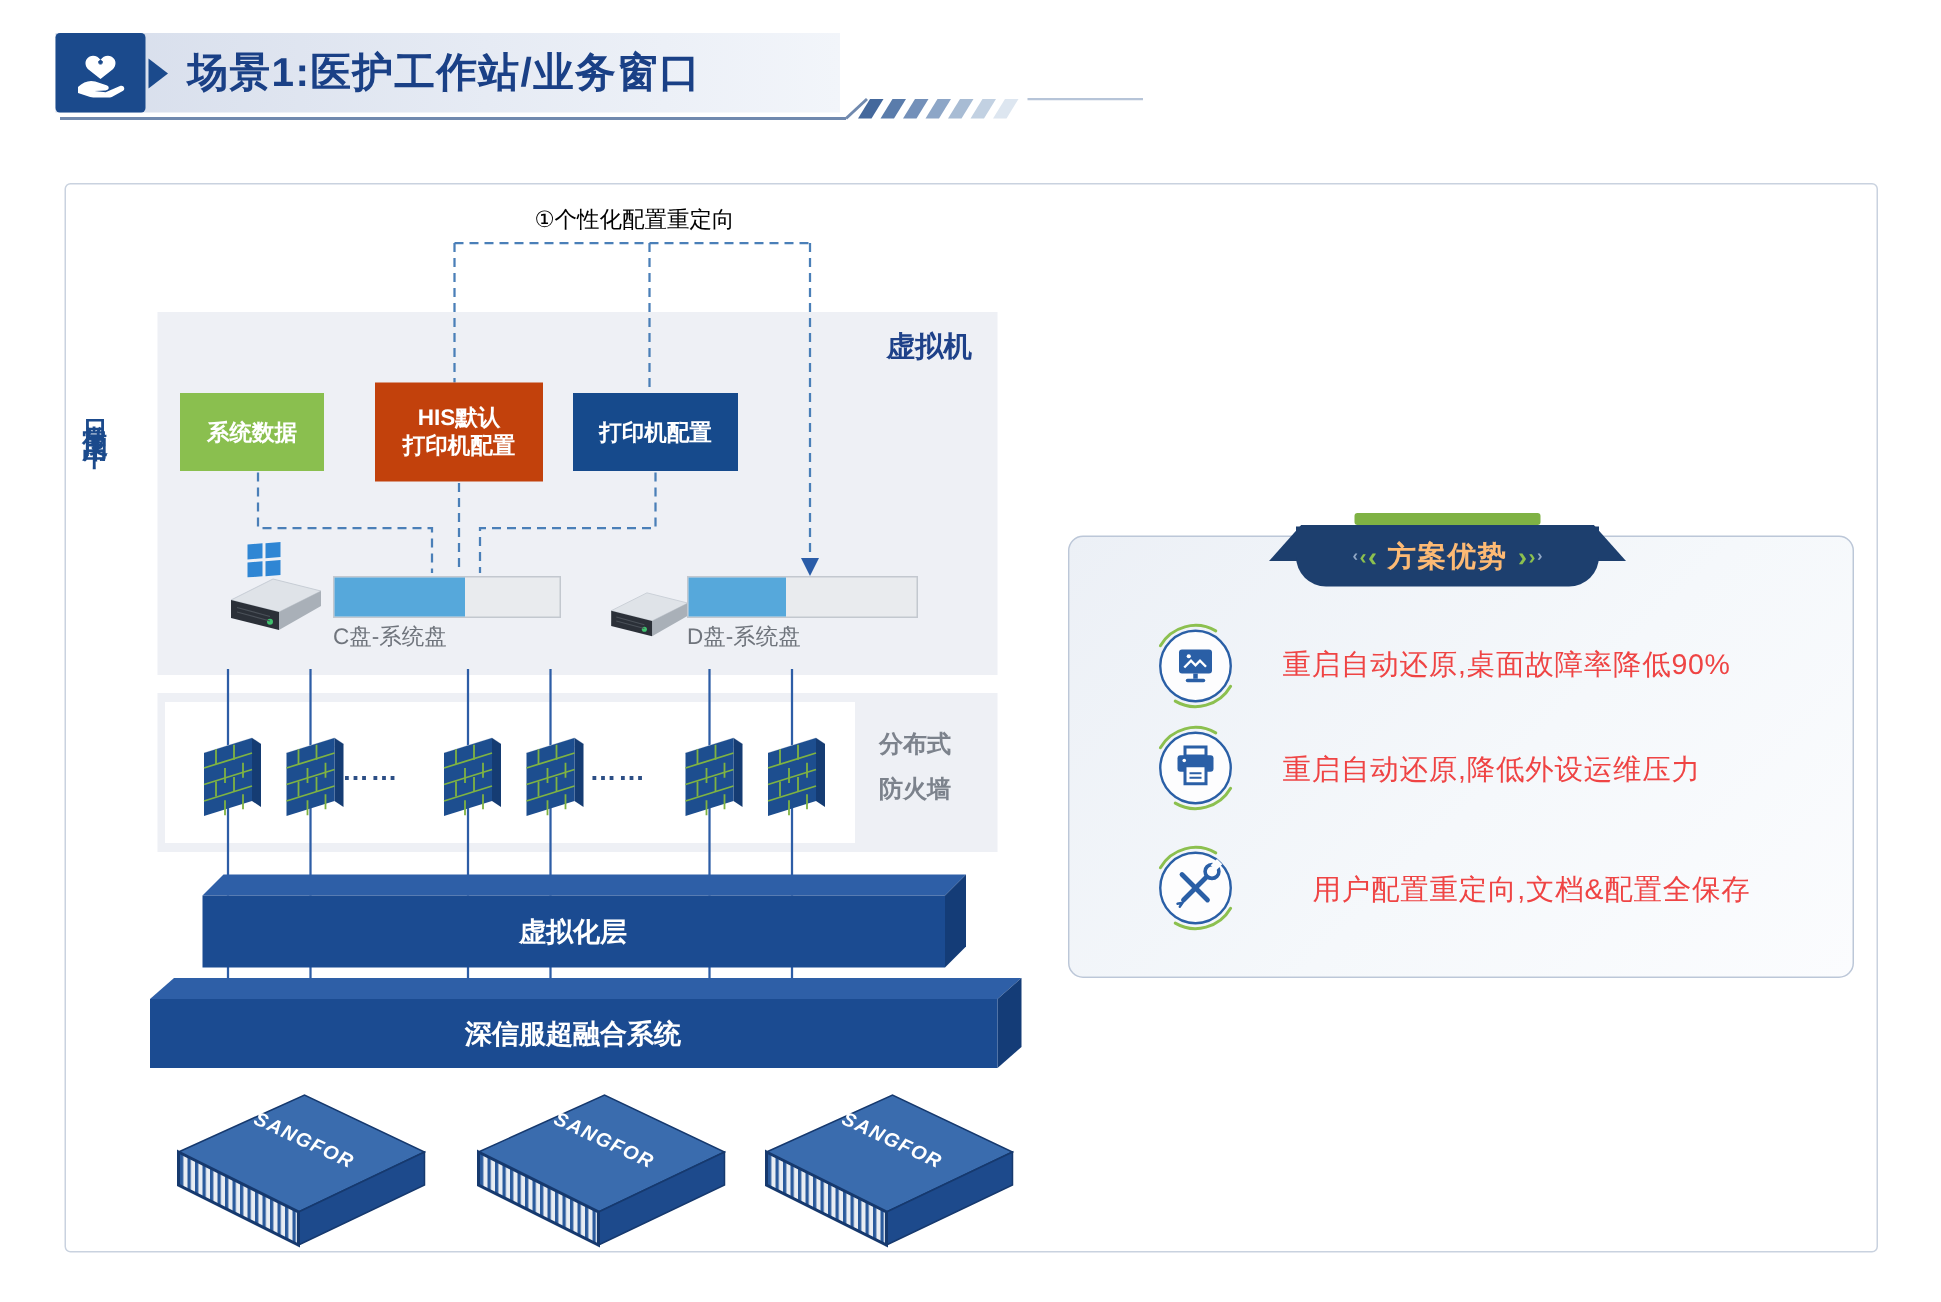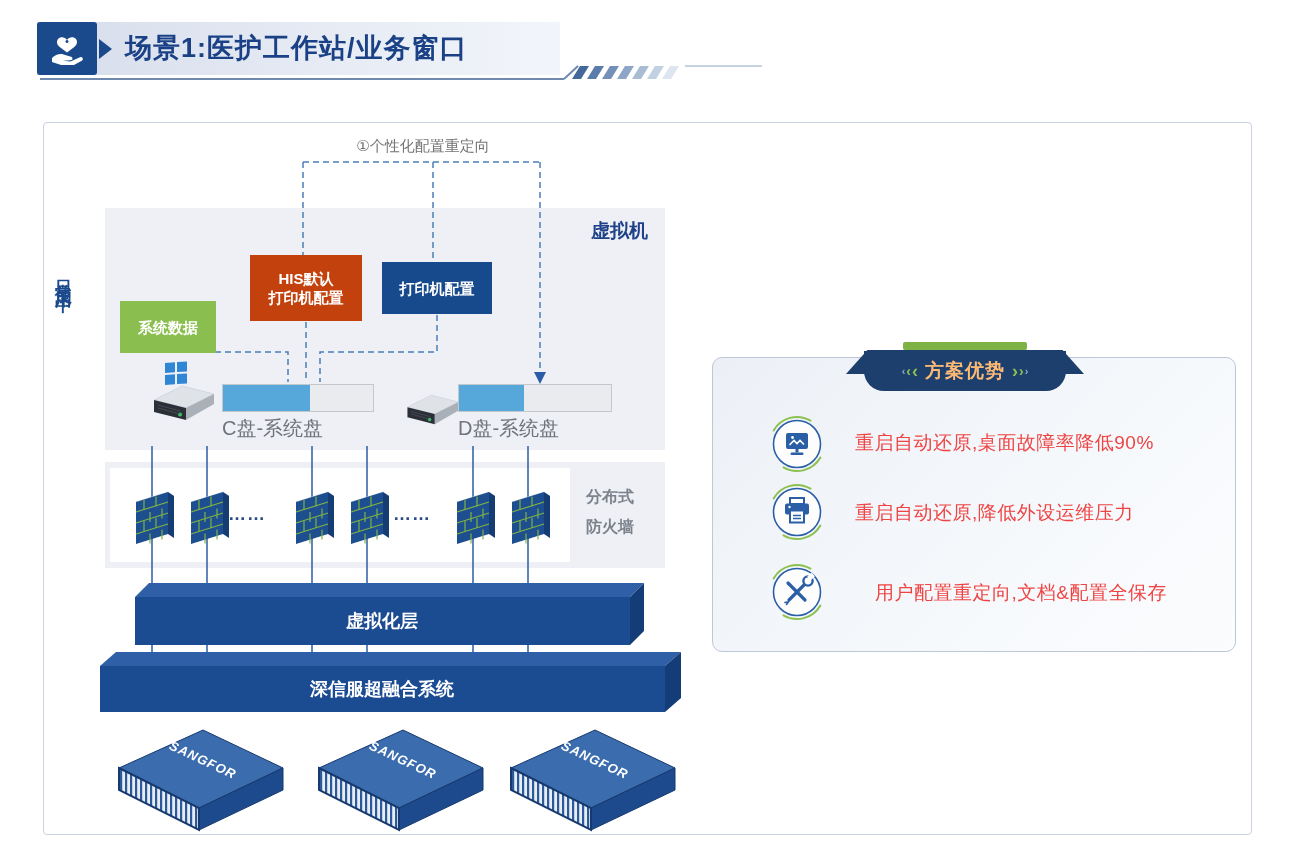--- a/index.html
+++ b/index.html
@@ -25,33 +25,33 @@
   .vm-panel{left:105px;top:208px;width:560px;height:242px;background:#eef0f5;z-index:2;}
   .fw-panel{left:105px;top:462px;width:560px;height:106px;background:#eef0f5;z-index:2;}
   .fw-white{left:110px;top:468px;width:460px;height:94px;background:#ffffff;z-index:2;}
 
   .overlay{left:0;top:0;z-index:3;pointer-events:none;}
 
   .vm-label{left:540px;top:218px;width:108px;text-align:right;font-size:19px;font-weight:bold;
     color:#1e4189;z-index:4;}
   .side-label{left:52px;top:266px;height:120px;writing-mode:vertical-rl;text-orientation:upright;
     font-size:17px;font-weight:bold;color:#1b4a8c;letter-spacing:4px;z-index:4;}
-  .annotation{left:300px;top:137px;width:246px;text-align:center;font-size:15px;color:#737373;z-index:4;}
+  .annotation{left:300px;top:137px;width:246px;text-align:center;font-size:15px;color:#000000;z-index:4;}
 
   .cfg-box{z-index:4;display:flex;flex-direction:column;align-items:center;justify-content:center;
     color:#fff;font-size:15px;font-weight:bold;text-align:center;line-height:19px;}
-  .box-green{left:120px;top:262px;width:96px;height:52px;background:#8abf4f;margin-top:39px;}
+  .box-green{left:120px;top:262px;width:96px;height:52px;background:#8abf4f;}
   .box-his{left:250px;top:255px;width:112px;height:66px;background:#c2410c;}
   .box-printer{left:382px;top:262px;width:110px;height:52px;background:#164a8c;}
 
   .disk-bar{height:26px;background:#e9ebee;border:1px solid #c3c8cf;z-index:4;}
   .disk-bar .fill{height:100%;background:#56a8db;}
   .bar-c{left:222px;top:384px;width:150px;}
   .bar-d{left:458px;top:384px;width:152px;}
-  .disk-label{font-size:20px;color:#6f747c;z-index:4;}
+  .disk-label{font-size:15px;color:#6f747c;z-index:4;}
 
   .dots{font-size:18px;font-weight:bold;color:#2c4e85;z-index:4;letter-spacing:1px;}
   .fw-label{left:586px;top:482px;font-size:16px;font-weight:bold;color:#7c828c;line-height:30px;z-index:4;}
 
   .svgblock{z-index:4;}
 
   
   .adv-panel{left:712px;top:357px;width:522px;height:293px;border:1px solid #bcc7d8;border-radius:10px;
     background:linear-gradient(135deg,#ecf0f6 0%,#f5f8fb 55%,#fbfcfe 100%);z-index:2;}
   .badge-shoulders{left:846px;top:350px;width:238px;height:24px;background:#1d3f6e;

